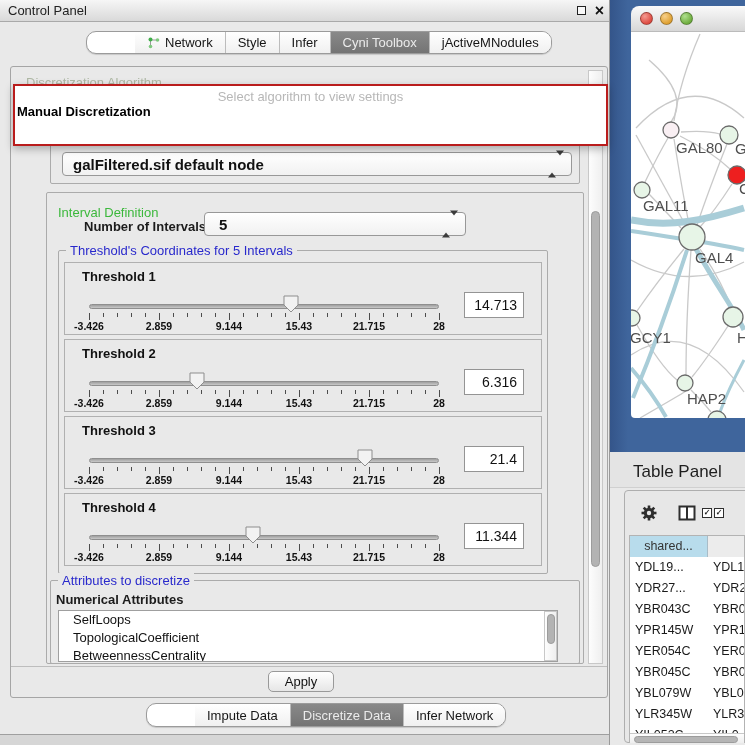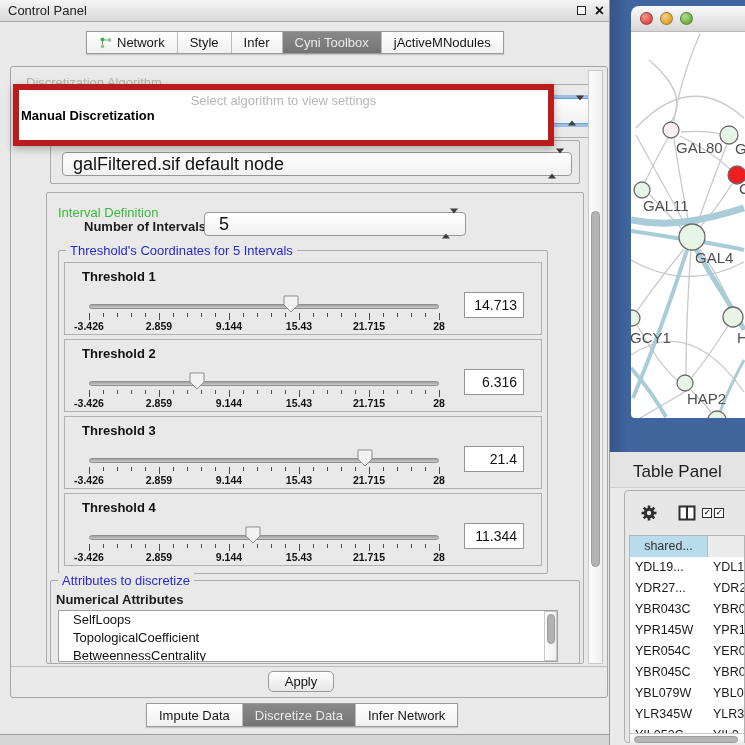--- a/index.html
+++ b/index.html
@@ -18,53 +18,53 @@
     background:linear-gradient(#f6f6f6,#d9d9d9);
     border-bottom:1px solid #a9a9a9;
   }
   #titlebar .title { position:absolute; left:8px; top:3px; font-size:13px; color:#222; }
   #float-icon { position:absolute; right:24px; top:6px; width:9px; height:9px; border:1.6px solid #222; background:#f8f8f8; }
   #close-icon { position:absolute; right:6px; top:0px; font-size:16px; font-weight:bold; color:#111; line-height:22px; }
   #left-right-border { left:609px; top:0; width:1px; height:745px; background:#9a9a9a; }
   #window-bottom { left:0; top:734px; width:610px; height:11px; background:#d6d6d6; border-top:1px solid #9f9f9f; }
 
   
-  .seg-bar { display:flex; border:1px solid #9b9b9b; border-radius:0; overflow:hidden;
-             background:#fff; height:23px; box-shadow:0 1px 1px rgba(0,0,0,.15); }
+  .seg-bar { display:flex; border:1px solid #9b9b9b; border-radius:10px; overflow:hidden;
+             background:#fff; height:23px; box-shadow:0 1px 1px rgba(0,0,0,.15);padding-left:48px; }
   .seg { display:flex; align-items:center; gap:5px; padding:0 12px; font-size:13px;
          background:linear-gradient(#ffffff,#f0f0f0); border-left:1px solid #bcbcbc; color:#151515; white-space:nowrap; }
   .seg:first-child { border-left:none; }
   .seg.selected { background:linear-gradient(#898989,#747474); color:#ebebeb; }
 
   
   #content-panel { left:10px; top:66px; width:598px; height:632px;
     border:1px solid #a5a5a5; border-radius:3px; background:#e9e9e9; }
   #button-sep { left:11px; top:666px; width:596px; height:1px; background:#bdbdbd; }
 
   .group { position:absolute; border:1px solid #ababab; border-radius:2px; }
   .group-title { position:absolute; top:-8px; left:7px; background:#e9e9e9; padding:0 4px; font-size:13px; white-space:nowrap; }
   .t-green { color:#3cb83c;margin-top:20px; }
   .t-blue  { color:#2929cc; }
   .t-dark  { color:#333; }
   .t-faded { color:#aeb8a4; }
 
   
   .combo { position:absolute; background:linear-gradient(#ffffff,#f1f1f1);
-    border:1px solid #989898; border-radius:4px; font-size:18px; color:#111;
-    display:flex; align-items:center; padding-left:10px; }
+    border:1px solid #989898; border-radius:4px; font-size:15px; color:#111;
+    display:flex; align-items:center; padding-left:10px;font-weight:bold; }
   .stepper { position:absolute; right:7px; top:50%; transform:translateY(-50%); }
   .arr-up { width:0; height:0; border-left:4px solid transparent; border-right:4px solid transparent;
             border-bottom:5px solid #3c3c3c; margin-bottom:3px; }
   .arr-down { width:0; height:0; border-left:4px solid transparent; border-right:4px solid transparent;
             border-top:5px solid #3c3c3c; }
   .combo.focused { border:1px solid #6a9ed8; box-shadow:0 0 0 3px rgba(100,155,225,.55); }
 
   
-  #algo-popup { left:13px; top:84px; width:541px; height:62px; background:#fff;
-    border:6px solid #b91c1c; box-shadow:0 3px 8px rgba(0,0,0,.28); z-index:50; }
+  #algo-popup { left:13px; top:84px; width:595px; height:62px; background:#fff;
+    border:2px solid #b91c1c; box-shadow:0 3px 8px rgba(0,0,0,.28); z-index:50; }
   #algo-popup .prompt { position:absolute; top:3px; left:0; width:100%; text-align:center; color:#b7b7b7; font-size:13px; }
   .popup-item { position:absolute; left:2px; font-size:13px; color:#000; white-space:nowrap; }
   .popup-item.bold { font-weight:bold; }
 
   
   .thr-box { position:absolute; left:64px; width:478px; height:73px;
     border:1px solid #b0b0b0; background:#e9e9e9; }
   .thr-label { position:absolute; left:17px; top:6px; font-weight:bold; font-size:13px; color:#111; }
   .thr-track { position:absolute; left:24px; top:41px; width:350px; height:5px;
     background:linear-gradient(#9f9f9f,#c9c9c9); border:1px solid #8f8f8f; border-radius:3px; }

